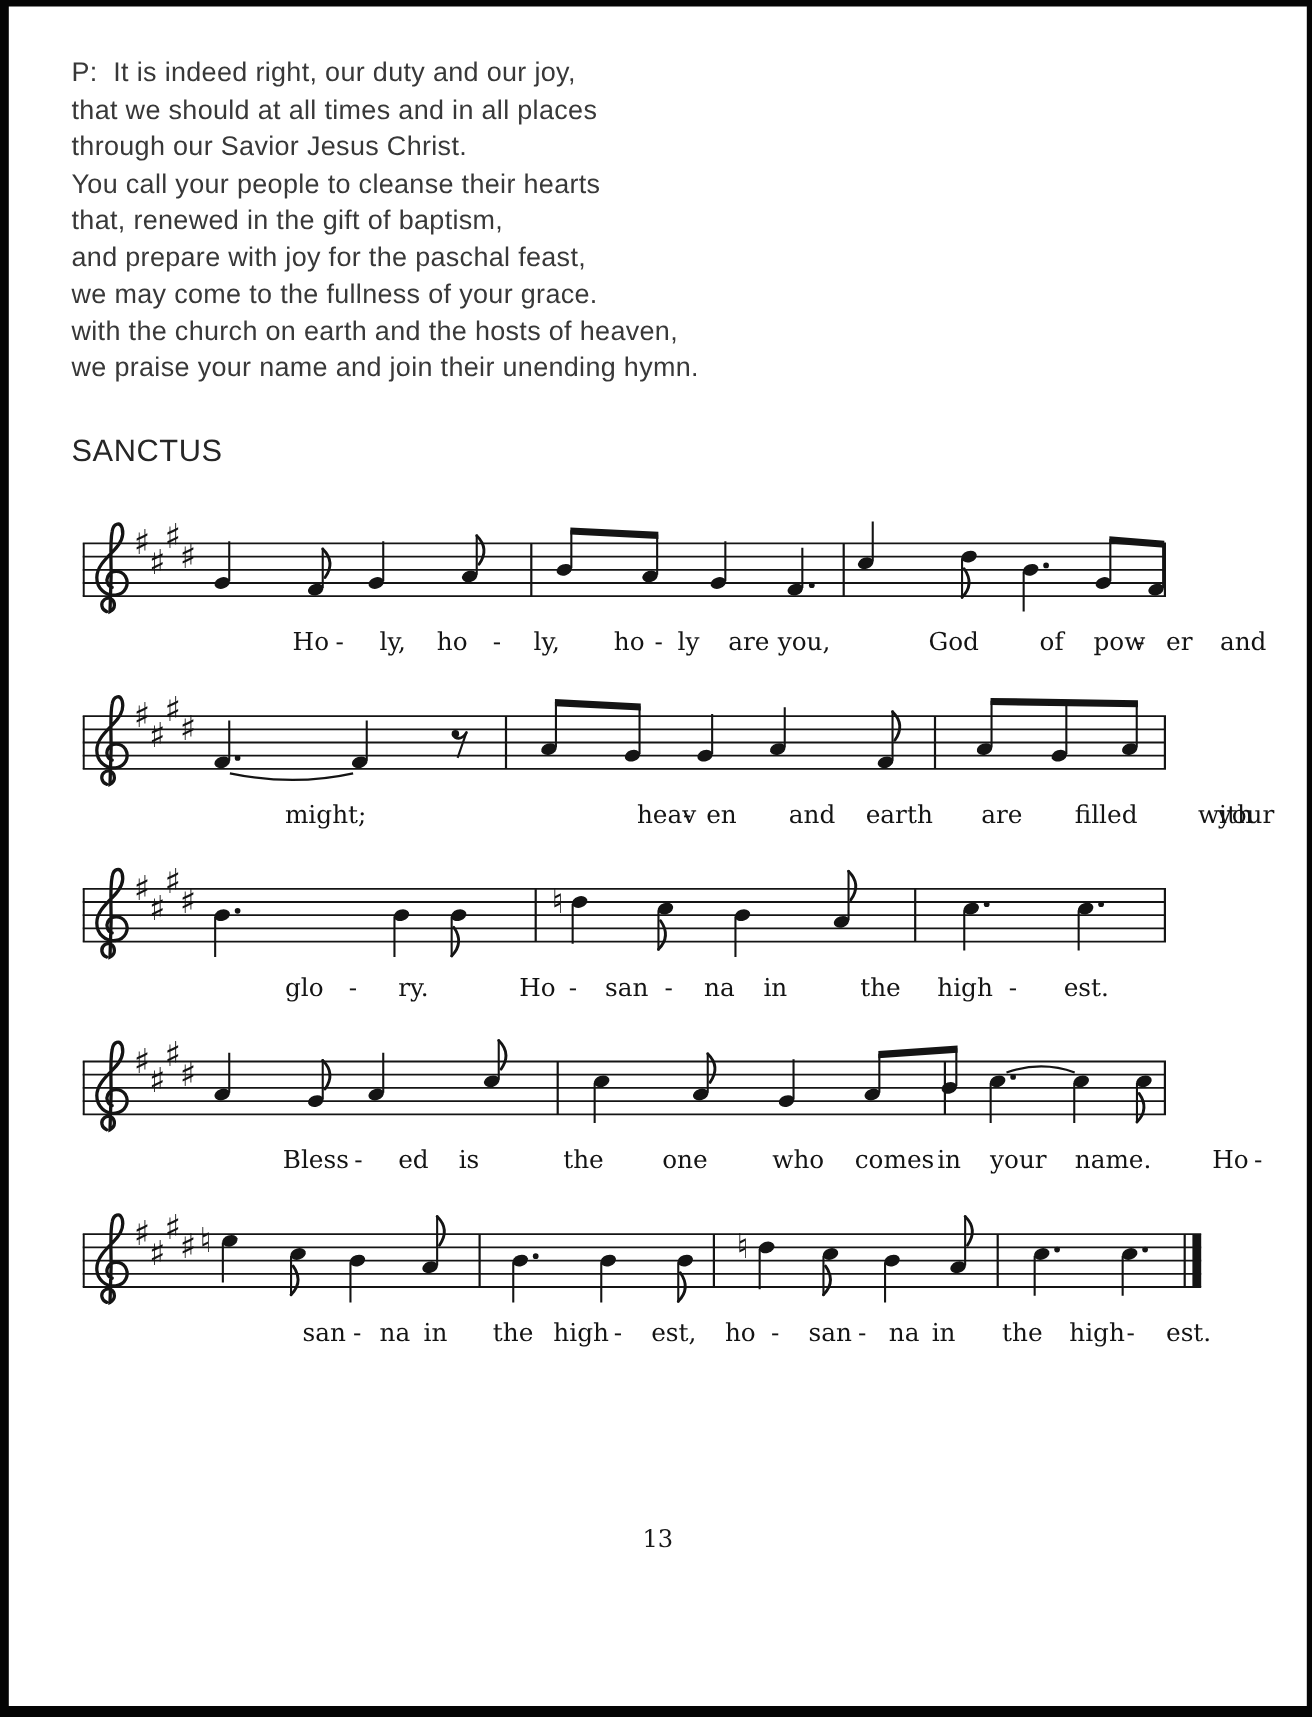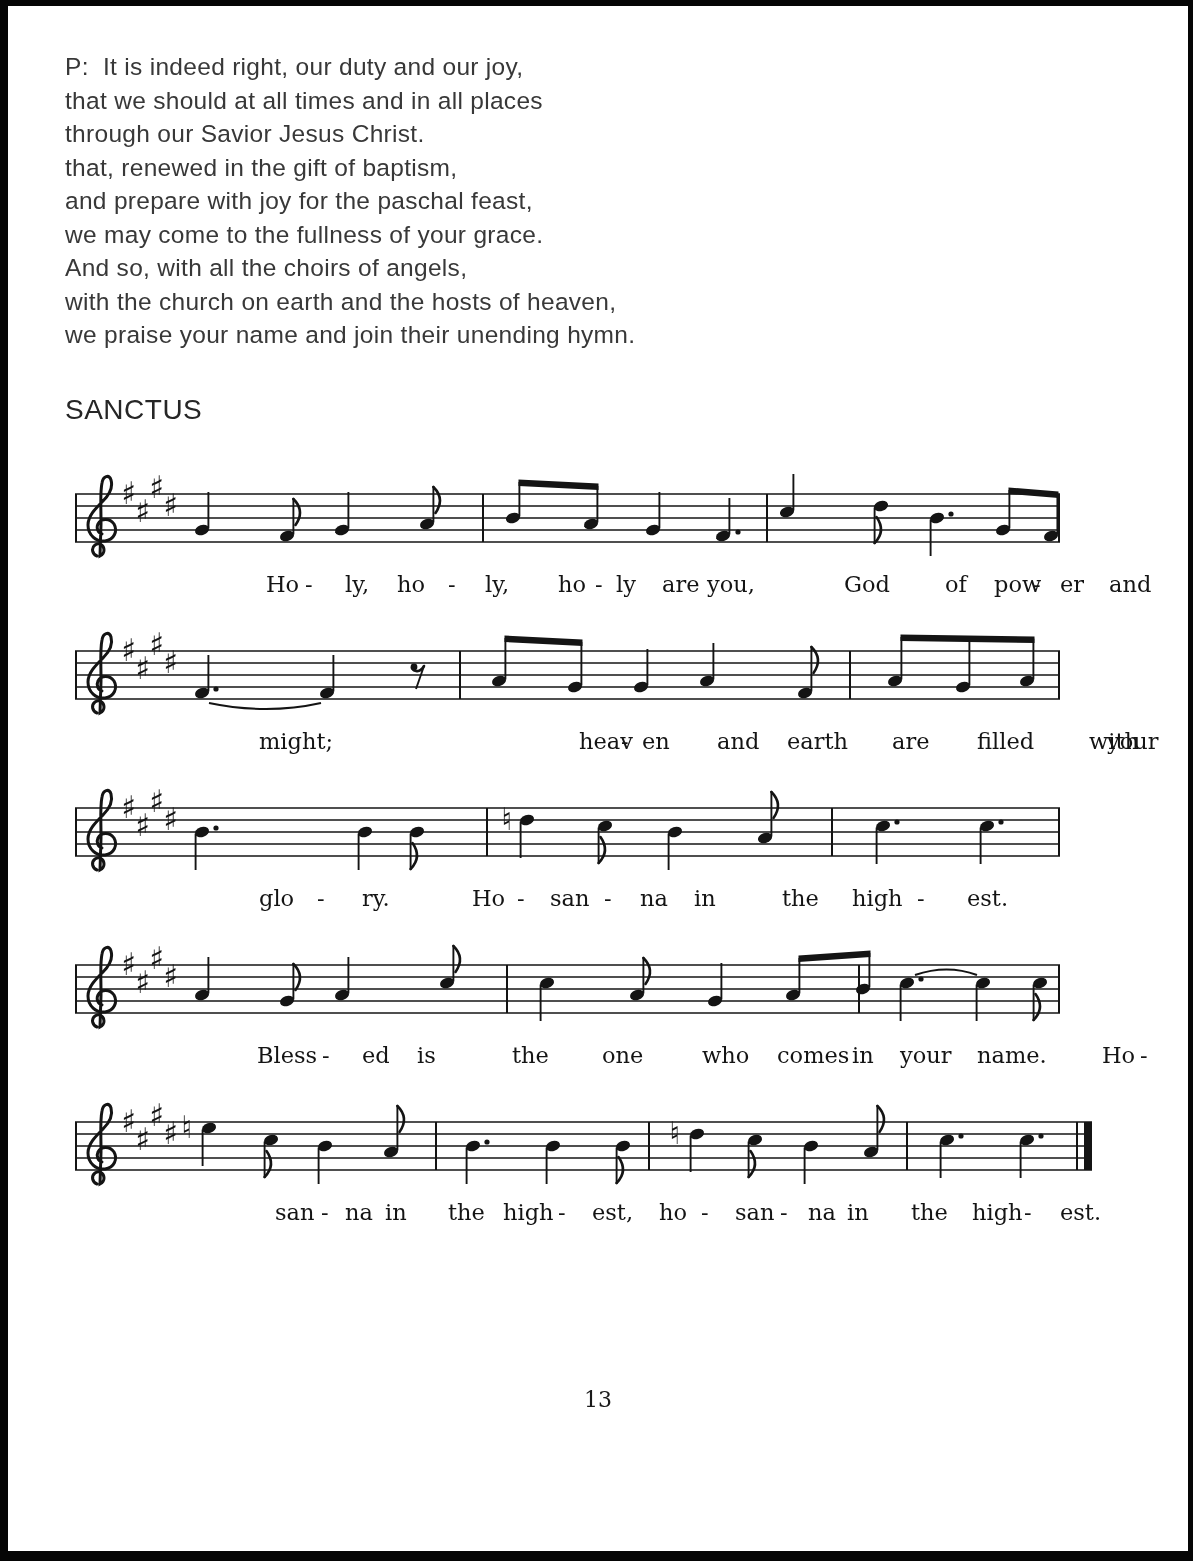--- a/index.html
+++ b/index.html
@@ -78,24 +78,24 @@
       <text class="ks" x="96" y="52">♯</text>
     </g>
   </defs>
 </svg>
 
 <div class="page">
   <div class="content">
     <div class="pref-line">P:  It is indeed right, our duty and our joy,</div>
     <div class="pref-line">that we should at all times and in all places</div>
     <div class="pref-line">through our Savior Jesus Christ.</div>
+    <div class="pref-line">You call your people to cleanse their hearts</div>
     <div class="pref-line">that, renewed in the gift of baptism,</div>
     <div class="pref-line">and prepare with joy for the paschal feast,</div>
     <div class="pref-line">we may come to the fullness of your grace.</div>
-    <div class="pref-line">And so, with all the choirs of angels,</div>
     <div class="pref-line">with the church on earth and the hosts of heaven,</div>
     <div class="pref-line">we praise your name and join their unending hymn.</div>
     <div class="sanctus-heading">SANCTUS</div>
   </div>
 
   <div class="music-block">
 
     <div class="system">
       <svg width="1030" height="105" viewBox="0 0 1030 105">
         <g>

